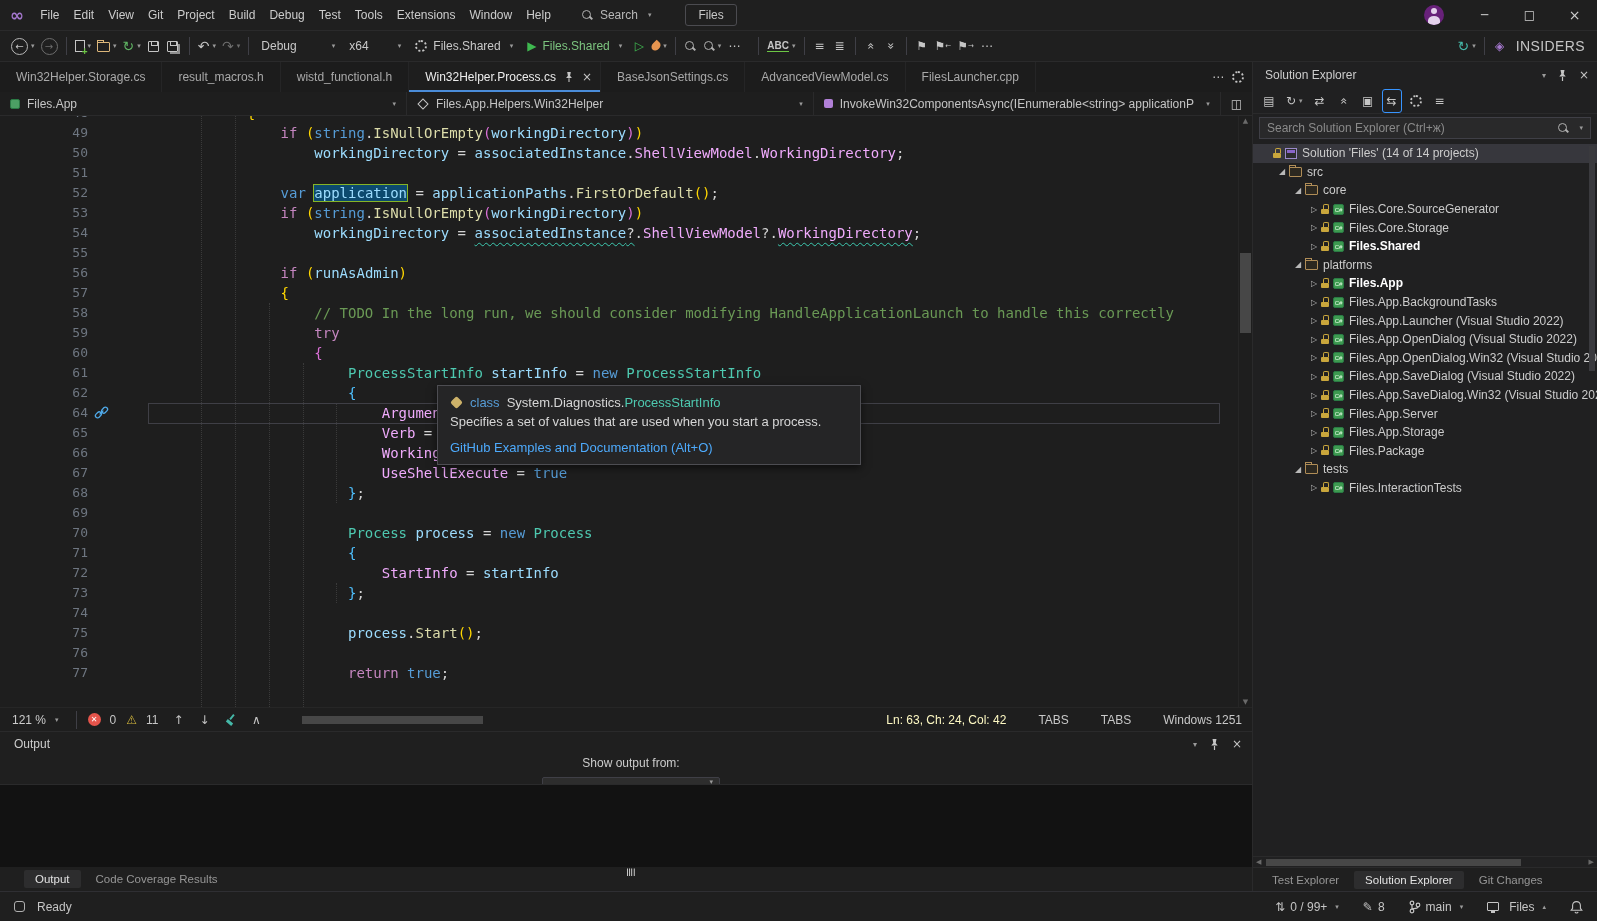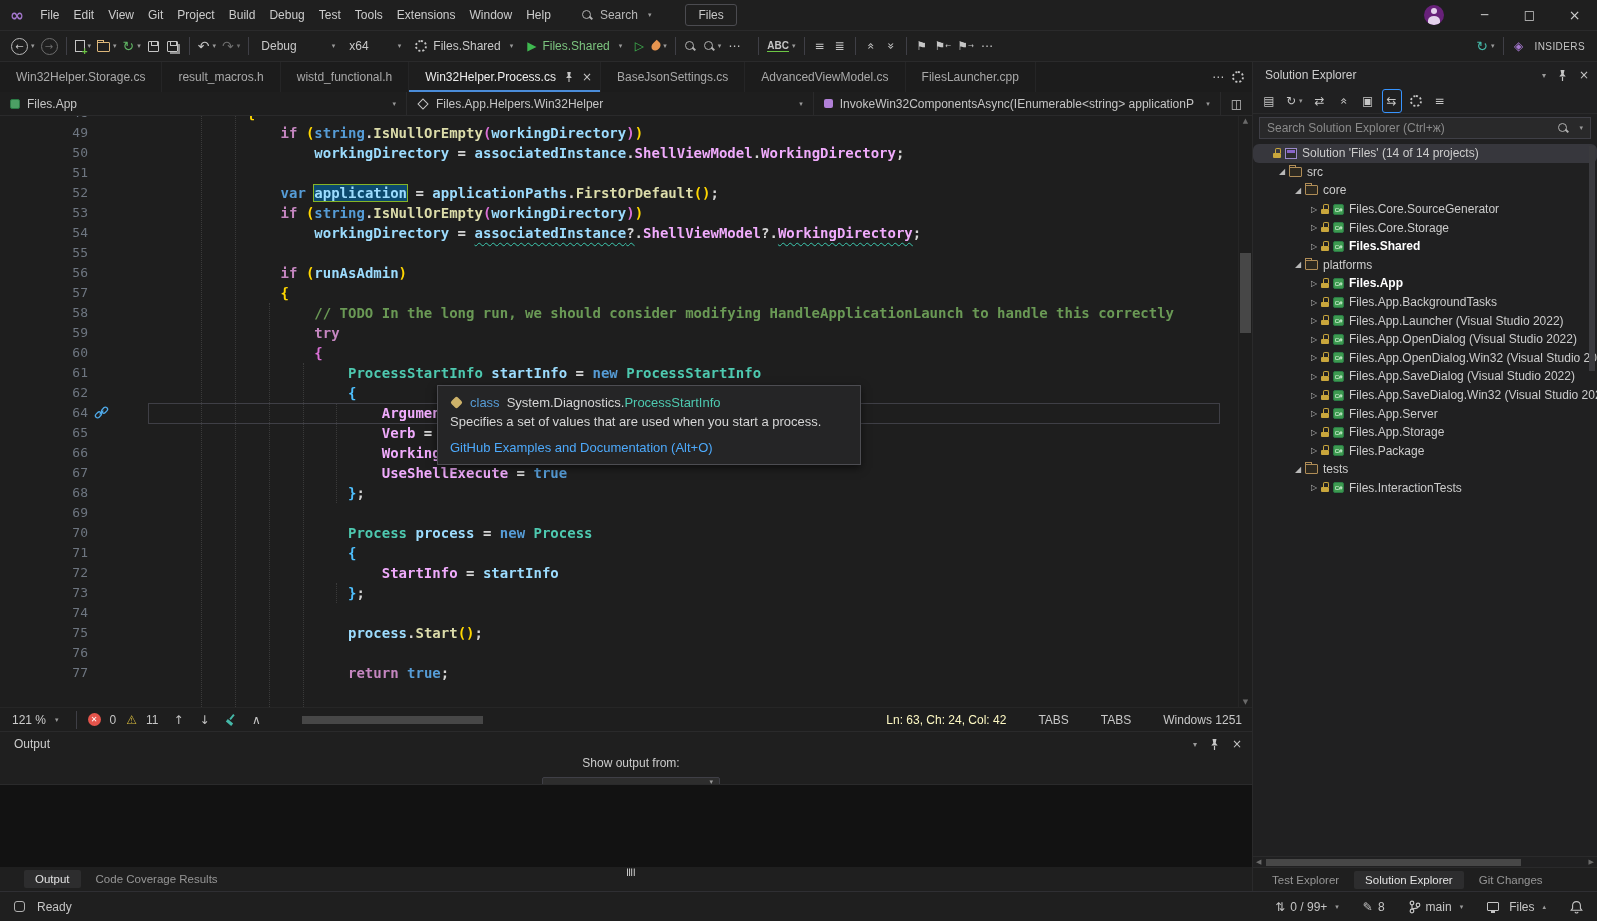--- a/index.html
+++ b/index.html
@@ -26,21 +26,21 @@
   .g12 { font-family:"DejaVu Sans", sans-serif; font-size:12px; }
   .g14 { font-family:"DejaVu Sans", sans-serif; font-size:14px; }
   .caret { font-family:"DejaVu Sans", sans-serif; font-size:7px; color:#9a9a9a; margin-left:3px; }
   .tsep { width:1px; height:18px; background:#3f3f46; margin:0 5px; flex:0 0 1px; }
   .tselect { display:flex; align-items:center; justify-content:space-between; padding:2px 7px; color:#c8c8c8; border-radius:3px; }
   .circ { width:17px; height:17px; border:1px solid #b8b8b8; border-radius:50%; display:flex; align-items:center; justify-content:center; font-size:10px; }
   .dim, .dim * { color:#6d6d6d !important; border-color:#6d6d6d !important; }
   .rot90 { display:inline-block; transform:rotate(90deg); }
   .green { color:#5fb363 !important; }
   .teal { color:#45b8a8 !important; }
-  .insiders { display:flex; align-items:center; gap:6px; margin:0 12px 0 6px; color:#c5c5c5; font-size:10px; letter-spacing:.4px; }
+  .insiders { display:flex; align-items:center; gap:6px; margin:0 12px 0 6px; color:#c5c5c5; font-size:14px; letter-spacing:.4px; }
 
   
   .ic-search { width:11px; height:11px; position:relative; flex:0 0 11px; }
   .ic-search::before { content:""; position:absolute; top:0; left:0; width:7px; height:7px; border:1.4px solid #b0b0b0; border-radius:50%; }
   .ic-search::after { content:""; position:absolute; left:7px; top:7px; width:4px; height:1.6px; background:#b0b0b0; transform:rotate(45deg); }
   .ic-newfile { width:10px; height:12px; border:1px solid #c5c5c5; position:relative; }
   .ic-newfile::after { content:"+"; color:#6cc644; position:absolute; right:-4px; bottom:-6px; font-size:10px; font-weight:bold; }
   .ic-folder2 { width:13px; height:10px; position:relative; border:1px solid #dcb67a; border-radius:1px; margin-top:2px; }
   .ic-folder2::before { content:""; position:absolute; top:-3px; left:-1px; width:5px; height:2px; border:1px solid #dcb67a; border-bottom:none; }
   .ic-save { width:11px; height:11px; border:1px solid #c5c5c5; border-radius:1px; position:relative; }
@@ -78,21 +78,21 @@
   .method-icon { width:9px; height:9px; background:#b180d7; border-radius:2px; flex:0 0 9px; }
   .bc-split { padding:0 10px; color:#c5c5c5; }
 
   
   .editor { position:relative; flex:1; overflow:hidden; background:#1e1e1e; }
   .code-lines { position:absolute; left:12px; right:14px; top:0; margin-top:-13px; z-index:1; }
   .line { display:flex; height:20px; line-height:20px; font-family:"DejaVu Sans Mono", monospace; font-size:14px; white-space:pre; }
   .lnum { flex:0 0 76px; text-align:right; color:#6e7681; font-size:13px; }
   .line.cur .lnum { color:#c6c6c6; }
   .gut { flex:0 0 24px; }
-  .code { white-space:pre;font-weight:bold; }
+  .code { white-space:pre; }
   .tk-kw  { color:#569cd6; }
   .tk-ctl { color:#c586c0; }
   .tk-m   { color:#dcdcaa; }
   .tk-t   { color:#4ec9b0; }
   .tk-v   { color:#9cdcfe; }
   .tk-p   { color:#d4d4d4; }
   .tk-pr  { color:#f0abfc; }
   .tk-cm  { color:#6a9955; }
   .tk-str { color:#ce9178; }
   .tk-b1  { color:#ffd700; }
@@ -144,21 +144,21 @@
   
   .sx { flex:0 0 345px; border-left:1px solid #2a2a2b; display:flex; flex-direction:column; background:#202021; min-width:0; }
   .sx-title { height:26px; display:flex; align-items:center; padding:0 8px 0 12px; color:#cccccc; }
   .sx-title .right { margin-left:auto; display:flex; align-items:center; gap:11px; color:#c5c5c5; }
   .sx-toolbar { height:26px; display:flex; align-items:center; padding-left:6px; gap:4px; border-bottom:1px solid #2a2a2b; }
   .sx-toolbar .tbtn.boxed { border:1px solid #3794ff; border-radius:3px; }
   .sx-search { height:22px; margin:3px 6px; background:#29292a; border:1px solid #3f3f46; display:flex; align-items:center; padding:0 7px; gap:7px; }
   .sx-search-text { flex:1; color:#8a8a8a; overflow:hidden; white-space:nowrap; }
   .sx-tree { flex:1; position:relative; overflow:hidden; padding-top:2px; }
   .trow { height:18.6px; display:flex; align-items:center; white-space:nowrap; color:#cccccc; }
-  .trow.sel { background:#37373d;border-radius:6px; }
+  .trow.sel { background:#37373d; }
   .arrow { flex:0 0 14px; text-align:center; font-size:8px; color:#b8b8b8; font-family:"DejaVu Sans",sans-serif; }
   .tlabel { margin-left:5px; overflow:hidden; }
   .tlabel.bold { font-weight:bold; color:#ffffff; }
   .ic-lock { width:9px; height:11px; position:relative; flex:0 0 9px; margin-right:3px; }
   .ic-lock::before { content:""; position:absolute; top:0; left:2px; width:4px; height:4px; border:1px solid #c9a63c; border-bottom:none; border-radius:2px 2px 0 0; }
   .ic-lock::after { content:""; position:absolute; bottom:1px; left:0; width:8px; height:5px; background:#c9a63c; border-radius:1px; }
   .ic-folder { width:13px; height:10px; position:relative; border:1px solid #b08d57; border-radius:1px; flex:0 0 13px; background:#2c2820; }
   .ic-folder::before { content:""; position:absolute; top:-3px; left:-1px; width:5px; height:2px; border:1px solid #b08d57; border-bottom:none; }
   .ic-project { width:11px; height:11px; flex:0 0 11px; background:#3d9a50; border:1px solid #2a7a44; border-radius:2px; position:relative; }
   .ic-project::after { content:"C#"; position:absolute; inset:0; color:#eaffea; font-size:6px; line-height:10px; text-align:center; }

